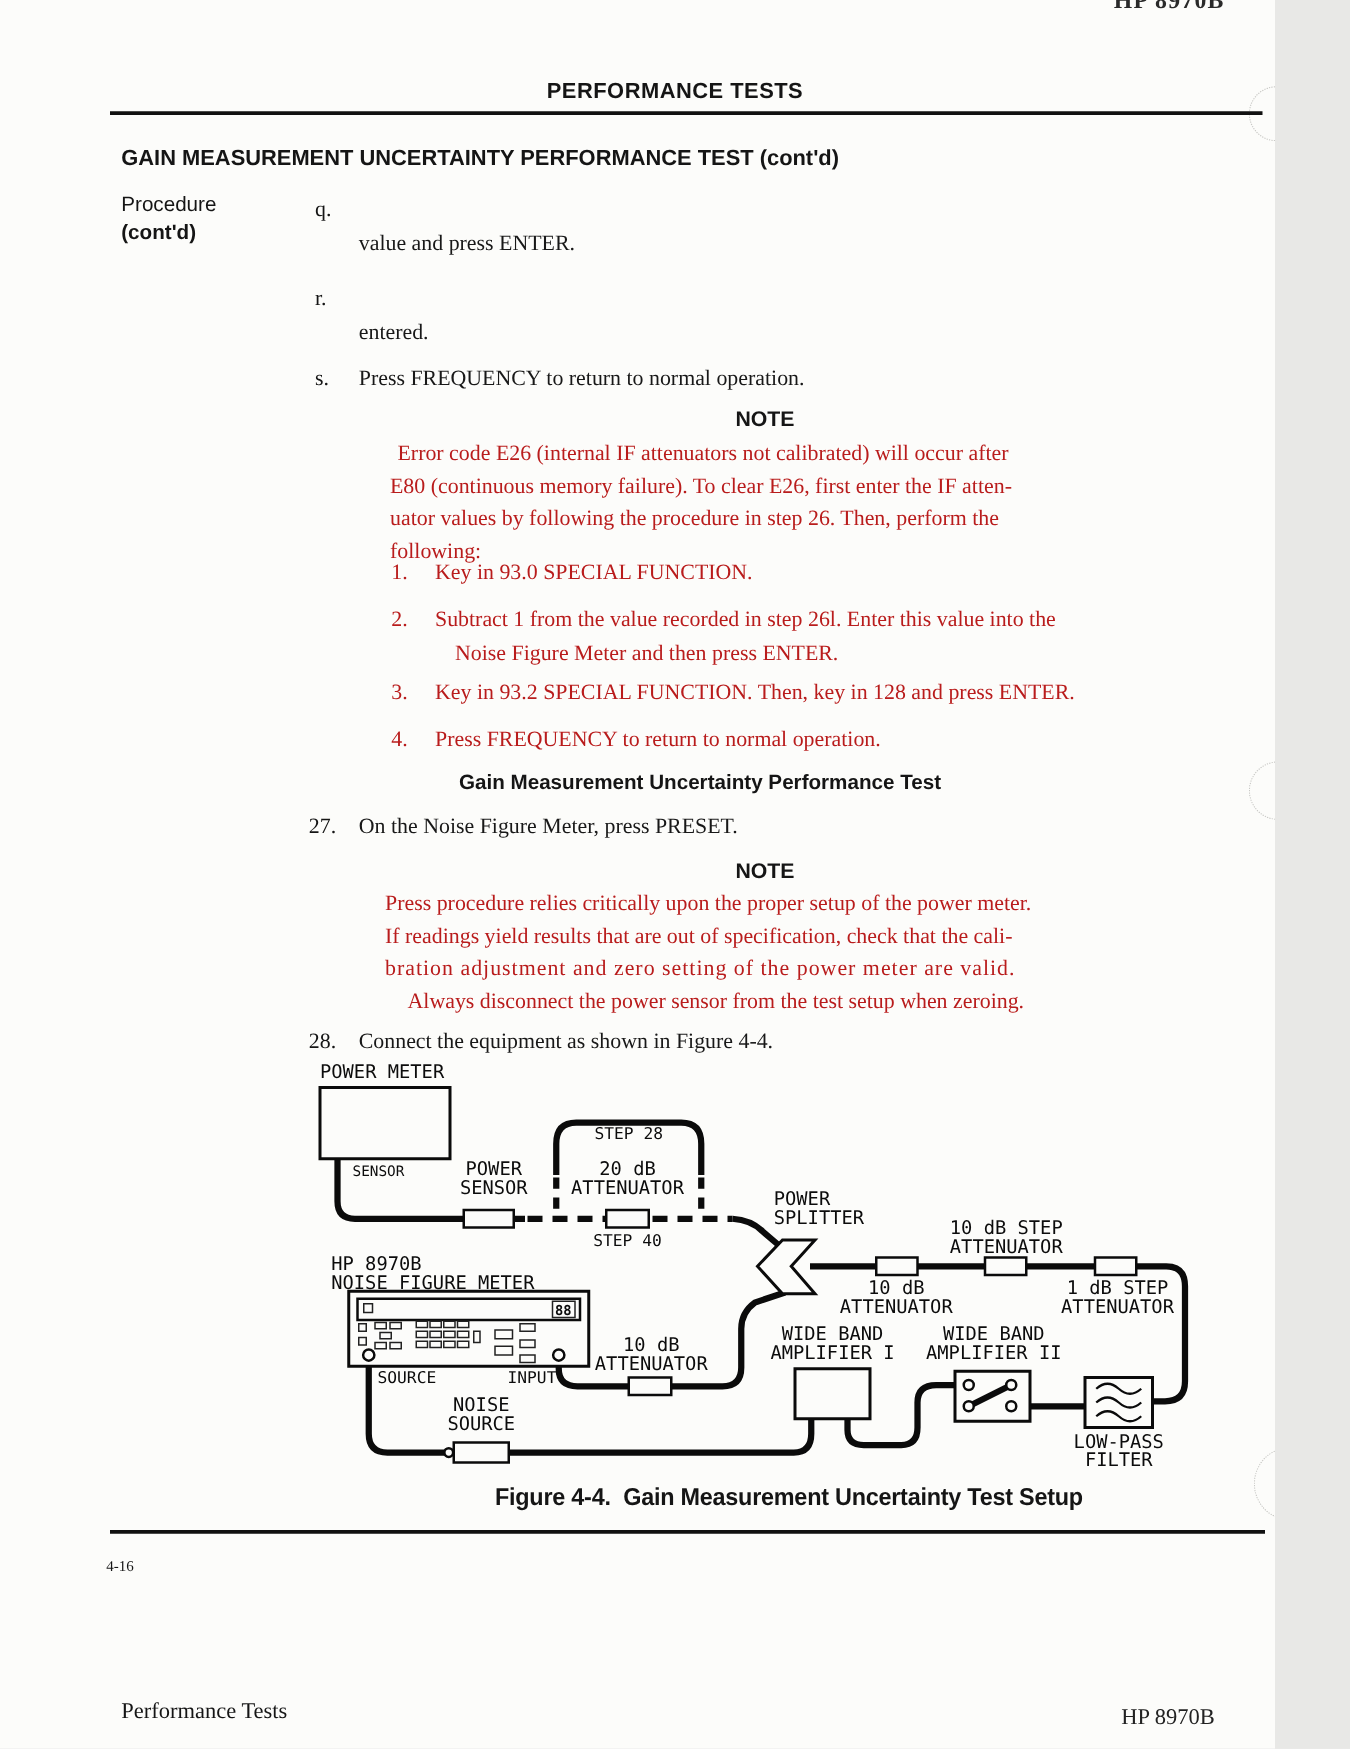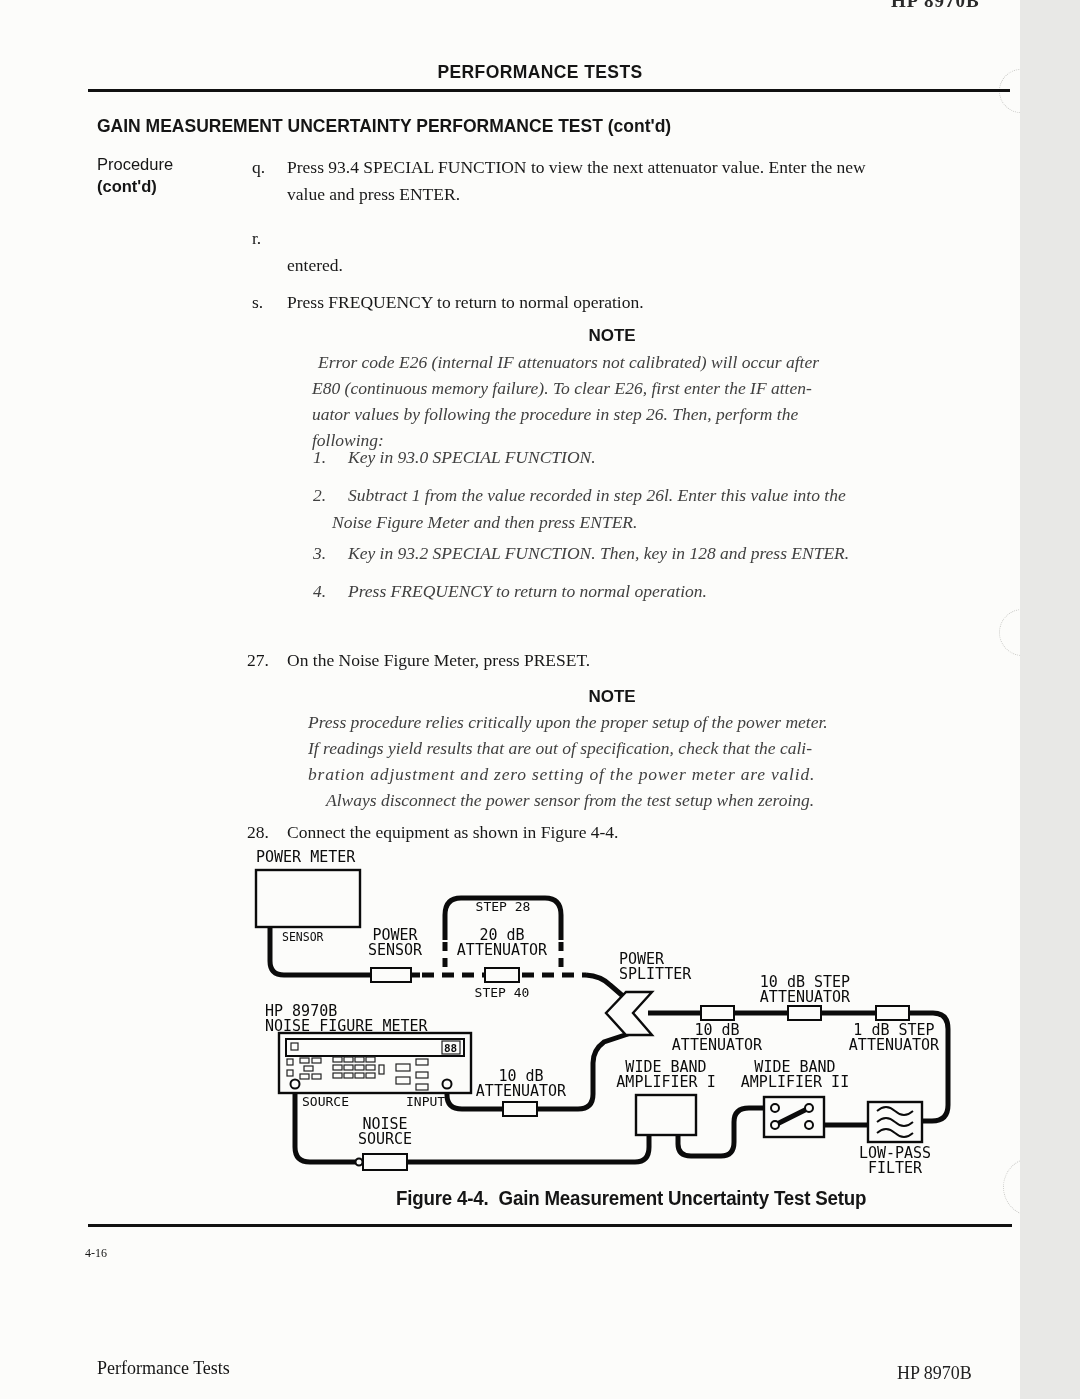--- a/index.html
+++ b/index.html
@@ -2,21 +2,21 @@
 <html><head>
 <meta charset="utf-8">
 <style>
   html,body{margin:0;padding:0;background:#e8e8e6;}
   #page{position:relative;width:1020px;height:1399px;background:#fcfcfa;color:#151515;overflow:hidden;
         font-family:"Liberation Serif",serif;}
   .abs{position:absolute;white-space:pre;}
   .sans{font-family:"Liberation Sans",sans-serif;}
   .serif{font-family:"Liberation Serif",serif;}
   .body-line{font-size:17.5px;color:#181818;}
-  .note-line{font-size:17.5px;font-style:italic;color:#404040;}
+  .note-line{font-size:17.5px;color:#b91c1c;}
   .step-label{font-size:17.5px;}
   .rule{position:absolute;background:#111;}
   .center-wrap{position:absolute;text-align:center;white-space:pre;}
   .clip-top{position:absolute;overflow:hidden;}
   .artifact{position:absolute;border:1.5px dotted #c9c9c6;border-radius:50%;}
   svg text{font-family:"DejaVu Sans Mono",monospace;fill:#0c0c0c;}
   svg .lbl{font-size:15px;}
   svg .sml{font-size:13px;}
   svg .tiny{font-size:11.5px;}
   svg .wire{fill:none;stroke:#0b0b0b;stroke-width:5;}
@@ -39,48 +39,48 @@
 
   <div class="center-wrap sans" style="left:0;top:62px;width:1080px;font-size:17.5px;font-weight:bold;letter-spacing:.4px">PERFORMANCE TESTS</div>
   <div class="rule" style="left:88px;top:89px;width:922px;height:3px"></div>
 
   <div class="abs sans" style="left:97px;top:116px;font-size:17.5px;font-weight:bold">GAIN MEASUREMENT UNCERTAINTY PERFORMANCE TEST (cont'd)</div>
 
   <div class="abs sans" style="left:97px;top:155px;font-size:16.5px;font-weight:normal">Procedure</div>
   <div class="abs sans" style="left:97px;top:177px;font-size:16.5px;font-weight:bold">(cont'd)</div>
 
   <div class="abs step-label" style="left:252px;top:157px">q.</div>
-  <div class="abs body-line" style="left:287px;top:157px">Press 93.4 SPECIAL FUNCTION to view the next attenuator value. Enter the new</div>
   <div class="abs body-line" style="left:287px;top:184px">value and press ENTER.</div>
 
   <div class="abs step-label" style="left:252px;top:228px">r.</div>
   <div class="abs body-line" style="left:287px;top:255px">entered.</div>
 
   <div class="abs step-label" style="left:252px;top:292px">s.</div>
   <div class="abs body-line" style="left:287px;top:292px">Press FREQUENCY to return to normal operation.</div>
 
   <div class="center-wrap sans" style="left:302px;top:326px;width:620px;font-size:17px;font-weight:bold">NOTE</div>
   <div class="abs note-line" style="left:318px;top:352px">Error code E26 (internal IF attenuators not calibrated) will occur after</div>
   <div class="abs note-line" style="left:312px;top:378px">E80 (continuous memory failure). To clear E26, first enter the IF atten-</div>
   <div class="abs note-line" style="left:312px;top:404px">uator values by following the procedure in step 26. Then, perform the</div>
   <div class="abs note-line" style="left:312px;top:430px">following:</div>
 
   <div class="abs note-line" style="left:313px;top:447px">1.</div>
   <div class="abs note-line" style="left:348px;top:447px">Key in 93.0 SPECIAL FUNCTION.</div>
 
   <div class="abs note-line" style="left:313px;top:485px">2.</div>
   <div class="abs note-line" style="left:348px;top:485px">Subtract 1 from the value recorded in step 26l. Enter this value into the</div>
-  <div class="abs note-line" style="left:332px;top:512px">Noise Figure Meter and then press ENTER.</div>
+  <div class="abs note-line" style="left:364px;top:512px">Noise Figure Meter and then press ENTER.</div>
 
   <div class="abs note-line" style="left:313px;top:543px">3.</div>
   <div class="abs note-line" style="left:348px;top:543px">Key in 93.2 SPECIAL FUNCTION. Then, key in 128 and press ENTER.</div>
 
   <div class="abs note-line" style="left:313px;top:581px">4.</div>
   <div class="abs note-line" style="left:348px;top:581px">Press FREQUENCY to return to normal operation.</div>
 
+  <div class="center-wrap sans" style="left:190px;top:617px;width:740px;font-size:16.5px;font-weight:bold">Gain Measurement Uncertainty Performance Test</div>
 
   <div class="abs step-label" style="left:247px;top:650px">27.</div>
   <div class="abs body-line" style="left:287px;top:650px">On the Noise Figure Meter, press PRESET.</div>
 
   <div class="center-wrap sans" style="left:302px;top:687px;width:620px;font-size:17px;font-weight:bold">NOTE</div>
   <div class="abs note-line" style="left:308px;top:712px">Press procedure relies critically upon the proper setup of the power meter.</div>
   <div class="abs note-line" style="left:308px;top:738px">If readings yield results that are out of specification, check that the cali-</div>
   <div class="abs note-line" style="left:308px;top:764px;letter-spacing:.8px">bration adjustment and zero setting of the power meter are valid.</div>
   <div class="abs note-line" style="left:326px;top:790px">Always disconnect the power sensor from the test setup when zeroing.</div>
 

